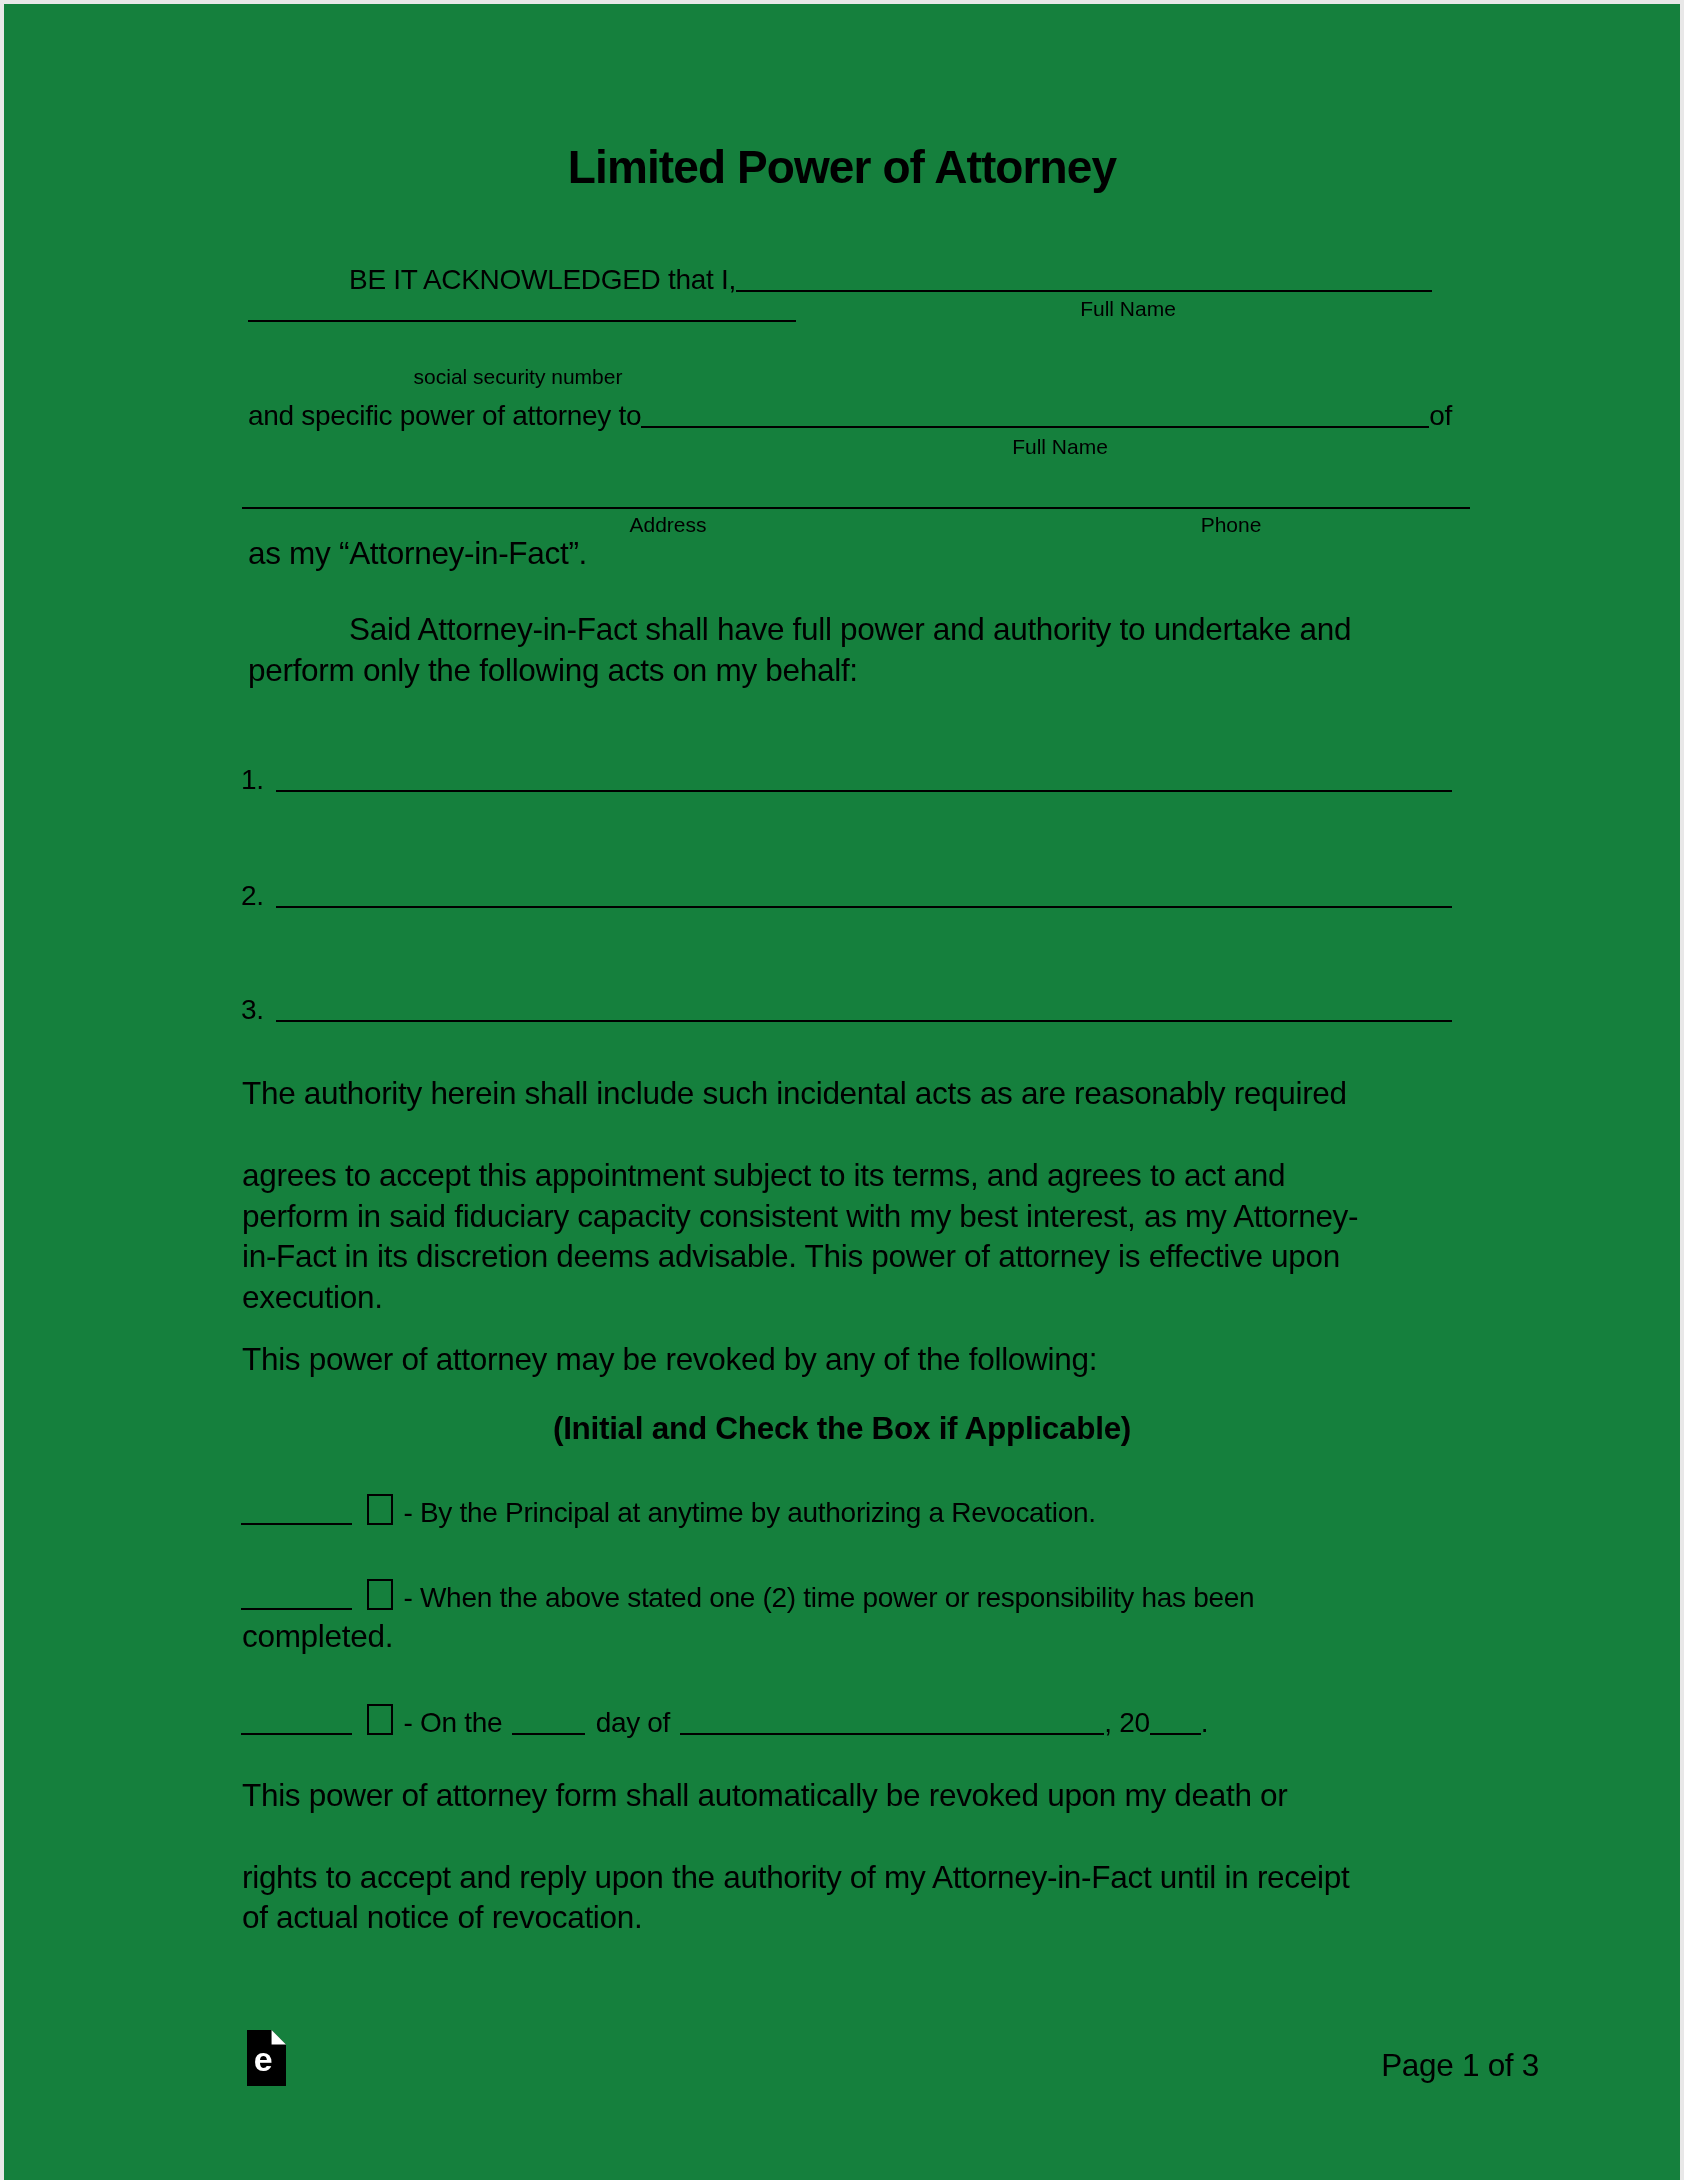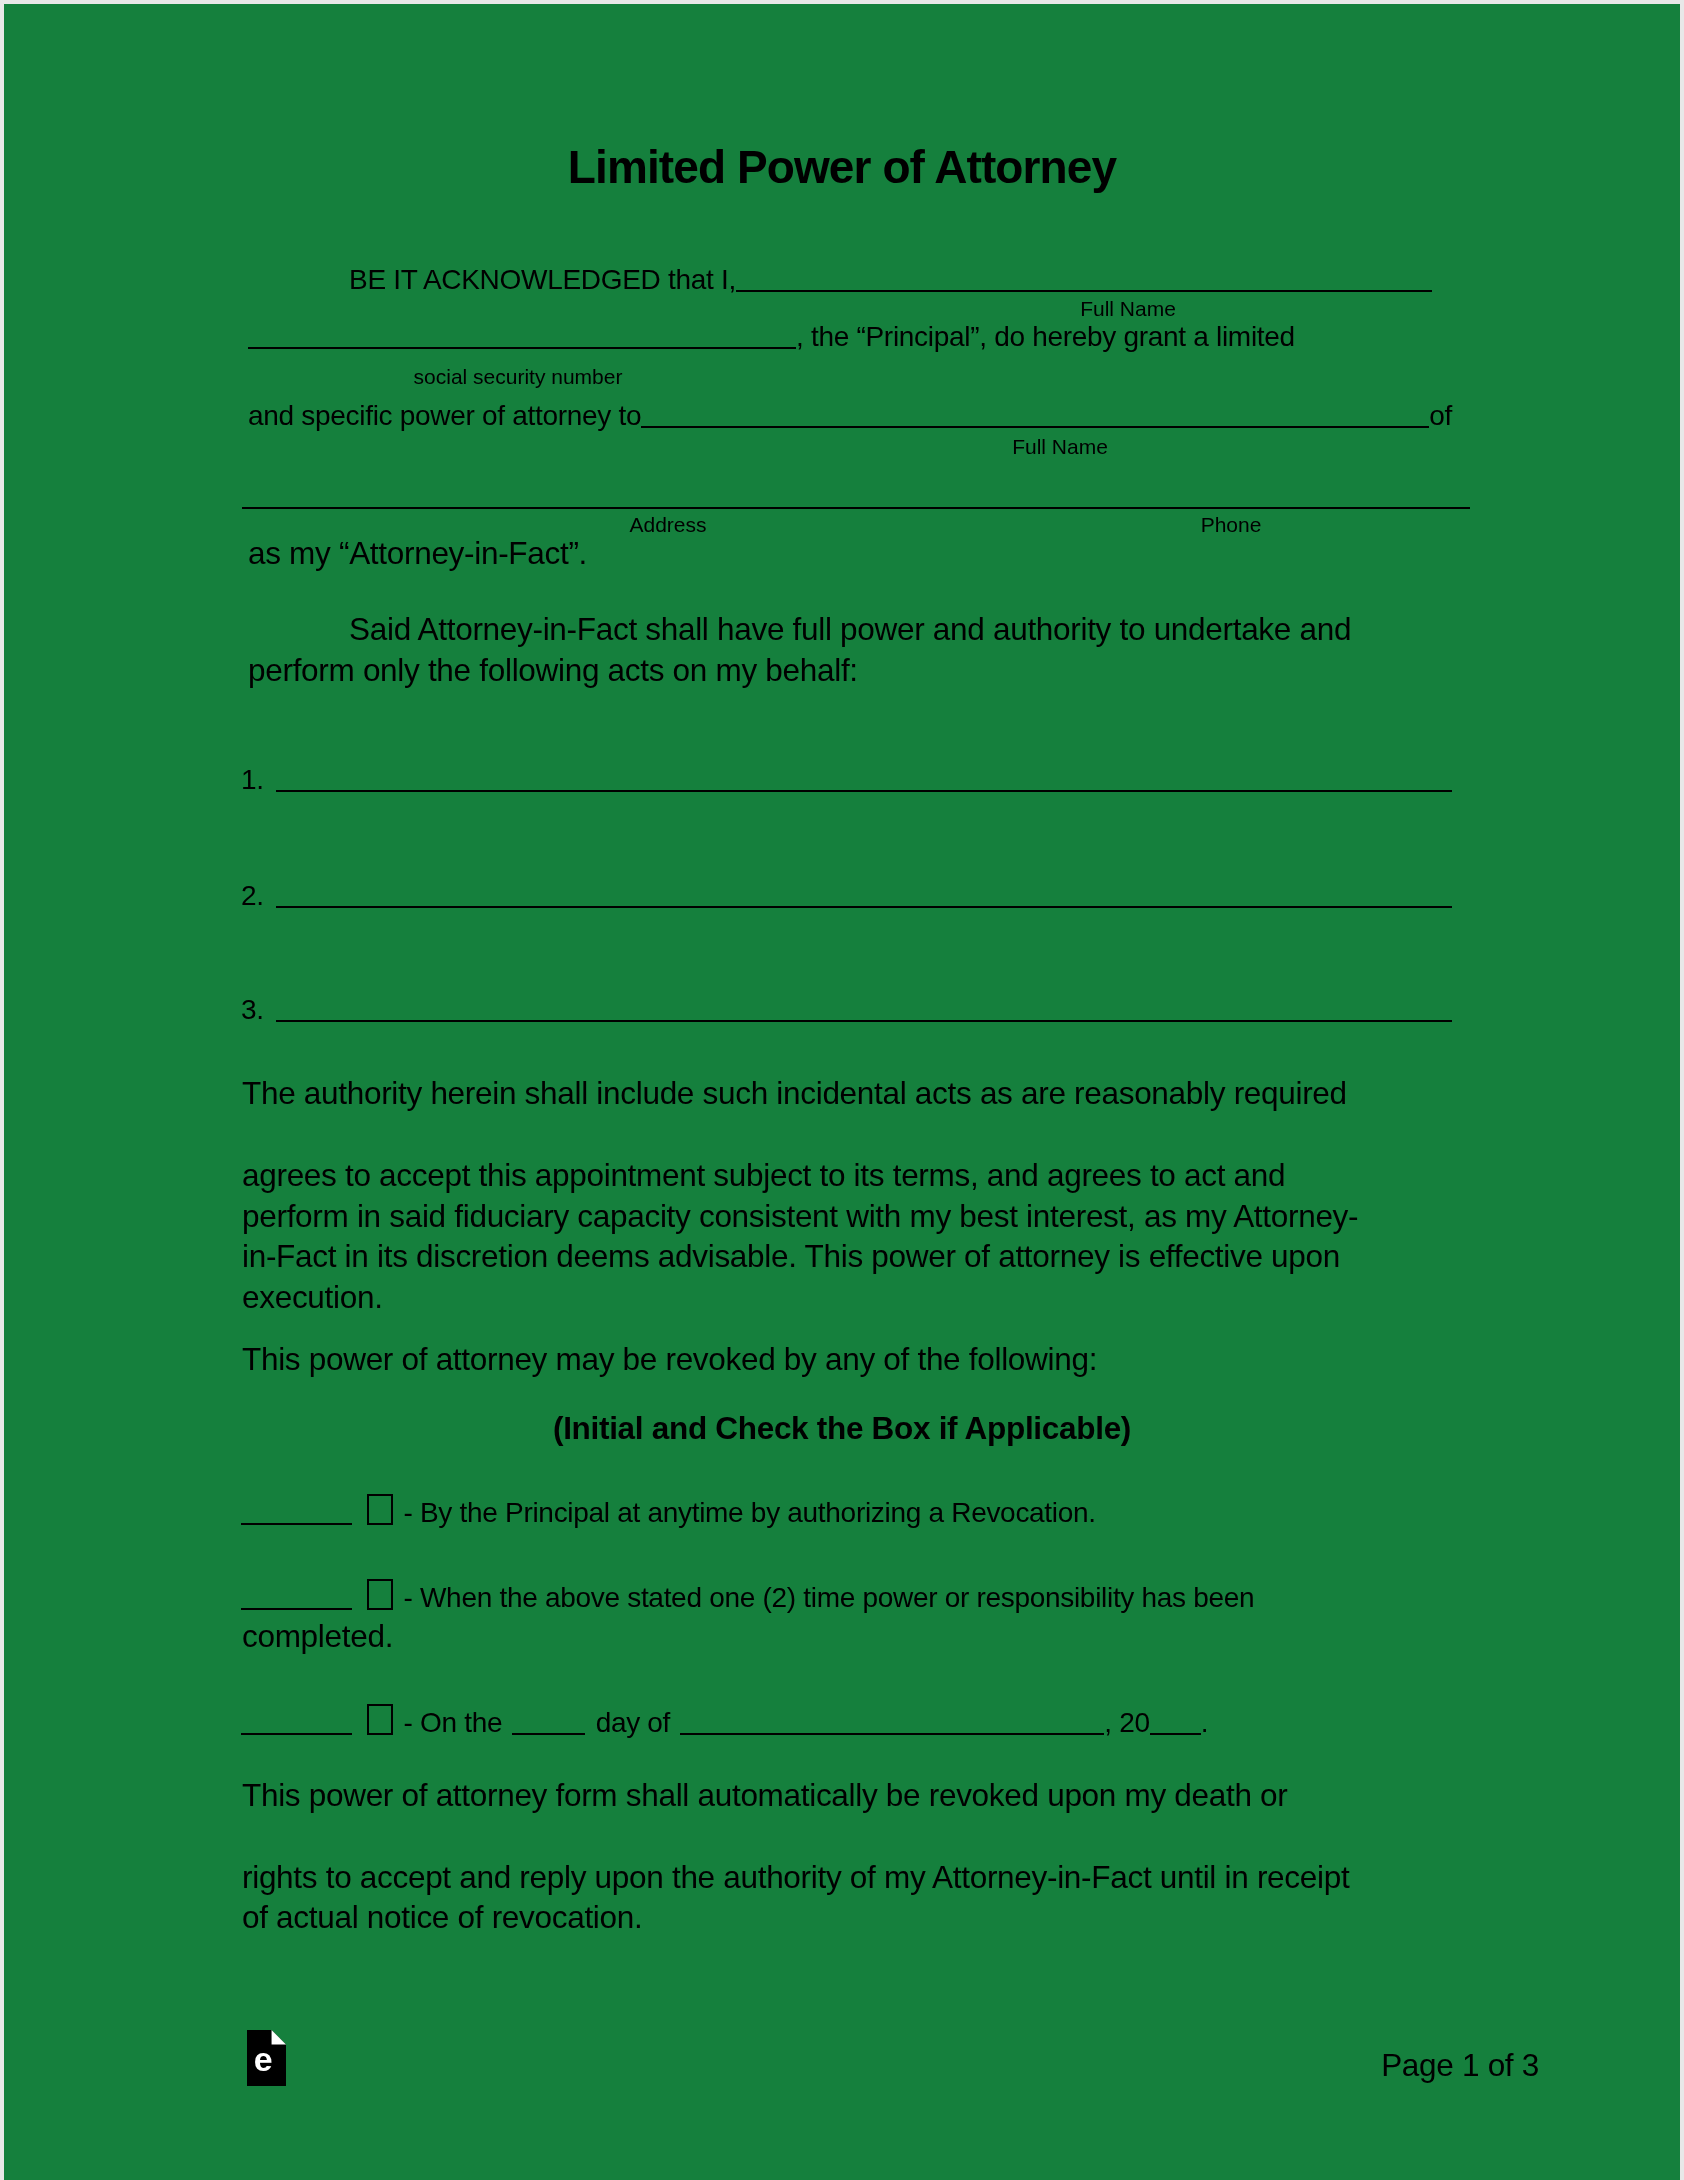--- a/index.html
+++ b/index.html
@@ -52,21 +52,20 @@
   <div class="title">Limited Power of Attorney</div>
 
   <div class="row" style="left:345px; top:256px; width:1083px;">
     <span>BE IT ACKNOWLEDGED that I, </span>
     <span class="blank flex"></span>
   </div>
   <div class="lbl" style="left:1124px; top:293px;">Full Name</div>
 
   <div class="row" style="left:244px; top:313px; width:1195px;">
     <span class="blank" style="width:548px;"></span>
-    <span>, the “Principal”, do hereby grant a limited</span>
   </div>
   <div class="lbl" style="left:514px; top:361px;">social security number</div>
 
   <div class="row" style="left:244px; top:392px; width:1204px;">
     <span>and specific power of attorney to </span>
     <span class="blank flex"></span>
     <span> of</span>
   </div>
   <div class="lbl" style="left:1056px; top:431px;">Full Name</div>
 

